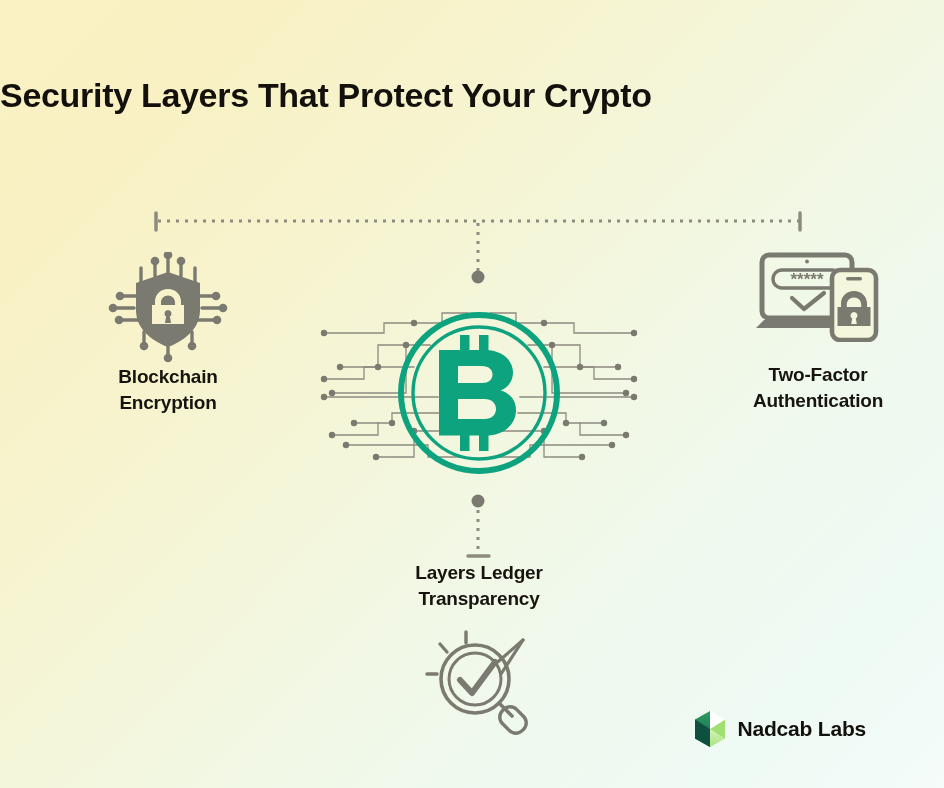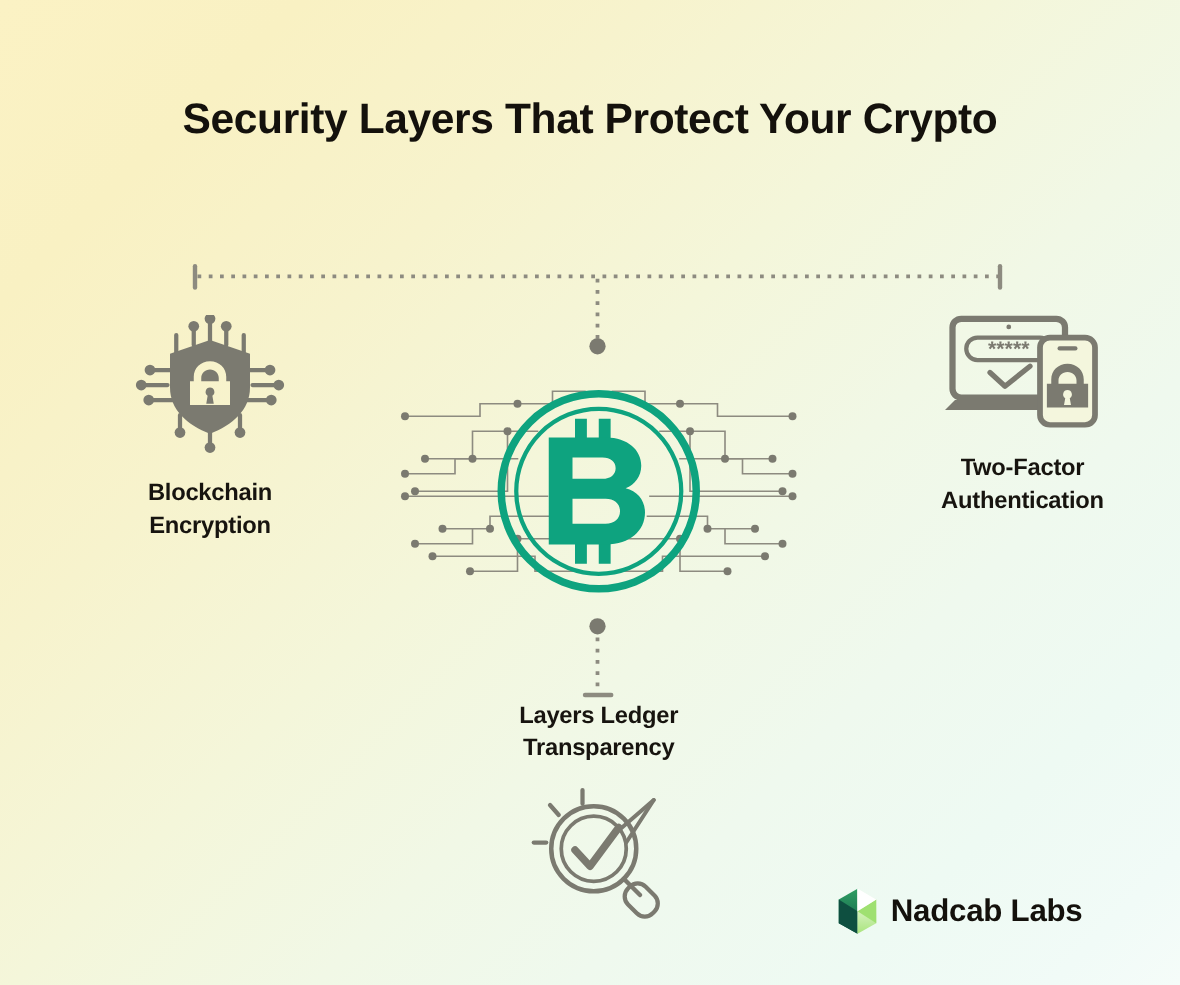--- a/index.html
+++ b/index.html
@@ -29,21 +29,20 @@
                 #f5fcf9 100%);
     overflow: hidden;
   }
 
   
   .title {
     position: absolute;
     left: 0;
     right: 0;
     top: 76px;
-    text-align: center;
     font-size: 34px;
     font-weight: bold;
     color: #14110c;
     letter-spacing: -0.3px;
     white-space: nowrap;
   }
 
   
   .connectors {
     position: absolute;
@@ -69,21 +68,21 @@
   .node-icon {
     display: block;
     margin: 0 auto;
   }
 
   #node-blockchain {
     left: 68px;
     top: 252px;
     width: 200px;
   }
-  #node-blockchain .node-label { margin-top: 18px; }
+  #node-blockchain .node-label { }
 
   #node-twofactor {
     left: 700px;
     top: 250px;
     width: 236px;
   }
   #node-twofactor .node-label { margin-top: 20px; }
 
   #node-ledger {
     left: 379px;
@@ -104,21 +103,21 @@
   
   .brand {
     position: absolute;
     right: 78px;
     bottom: 40px;
     display: flex;
     align-items: center;
     gap: 10px;
   }
   .brand-name {
-    font-size: 25px;
+    font-size: 21px;
     font-weight: bold;
     color: #14110c;
     letter-spacing: -0.2px;
   }
 </style>
 </head>
 <body>
 
 <div id="infographic">
 

